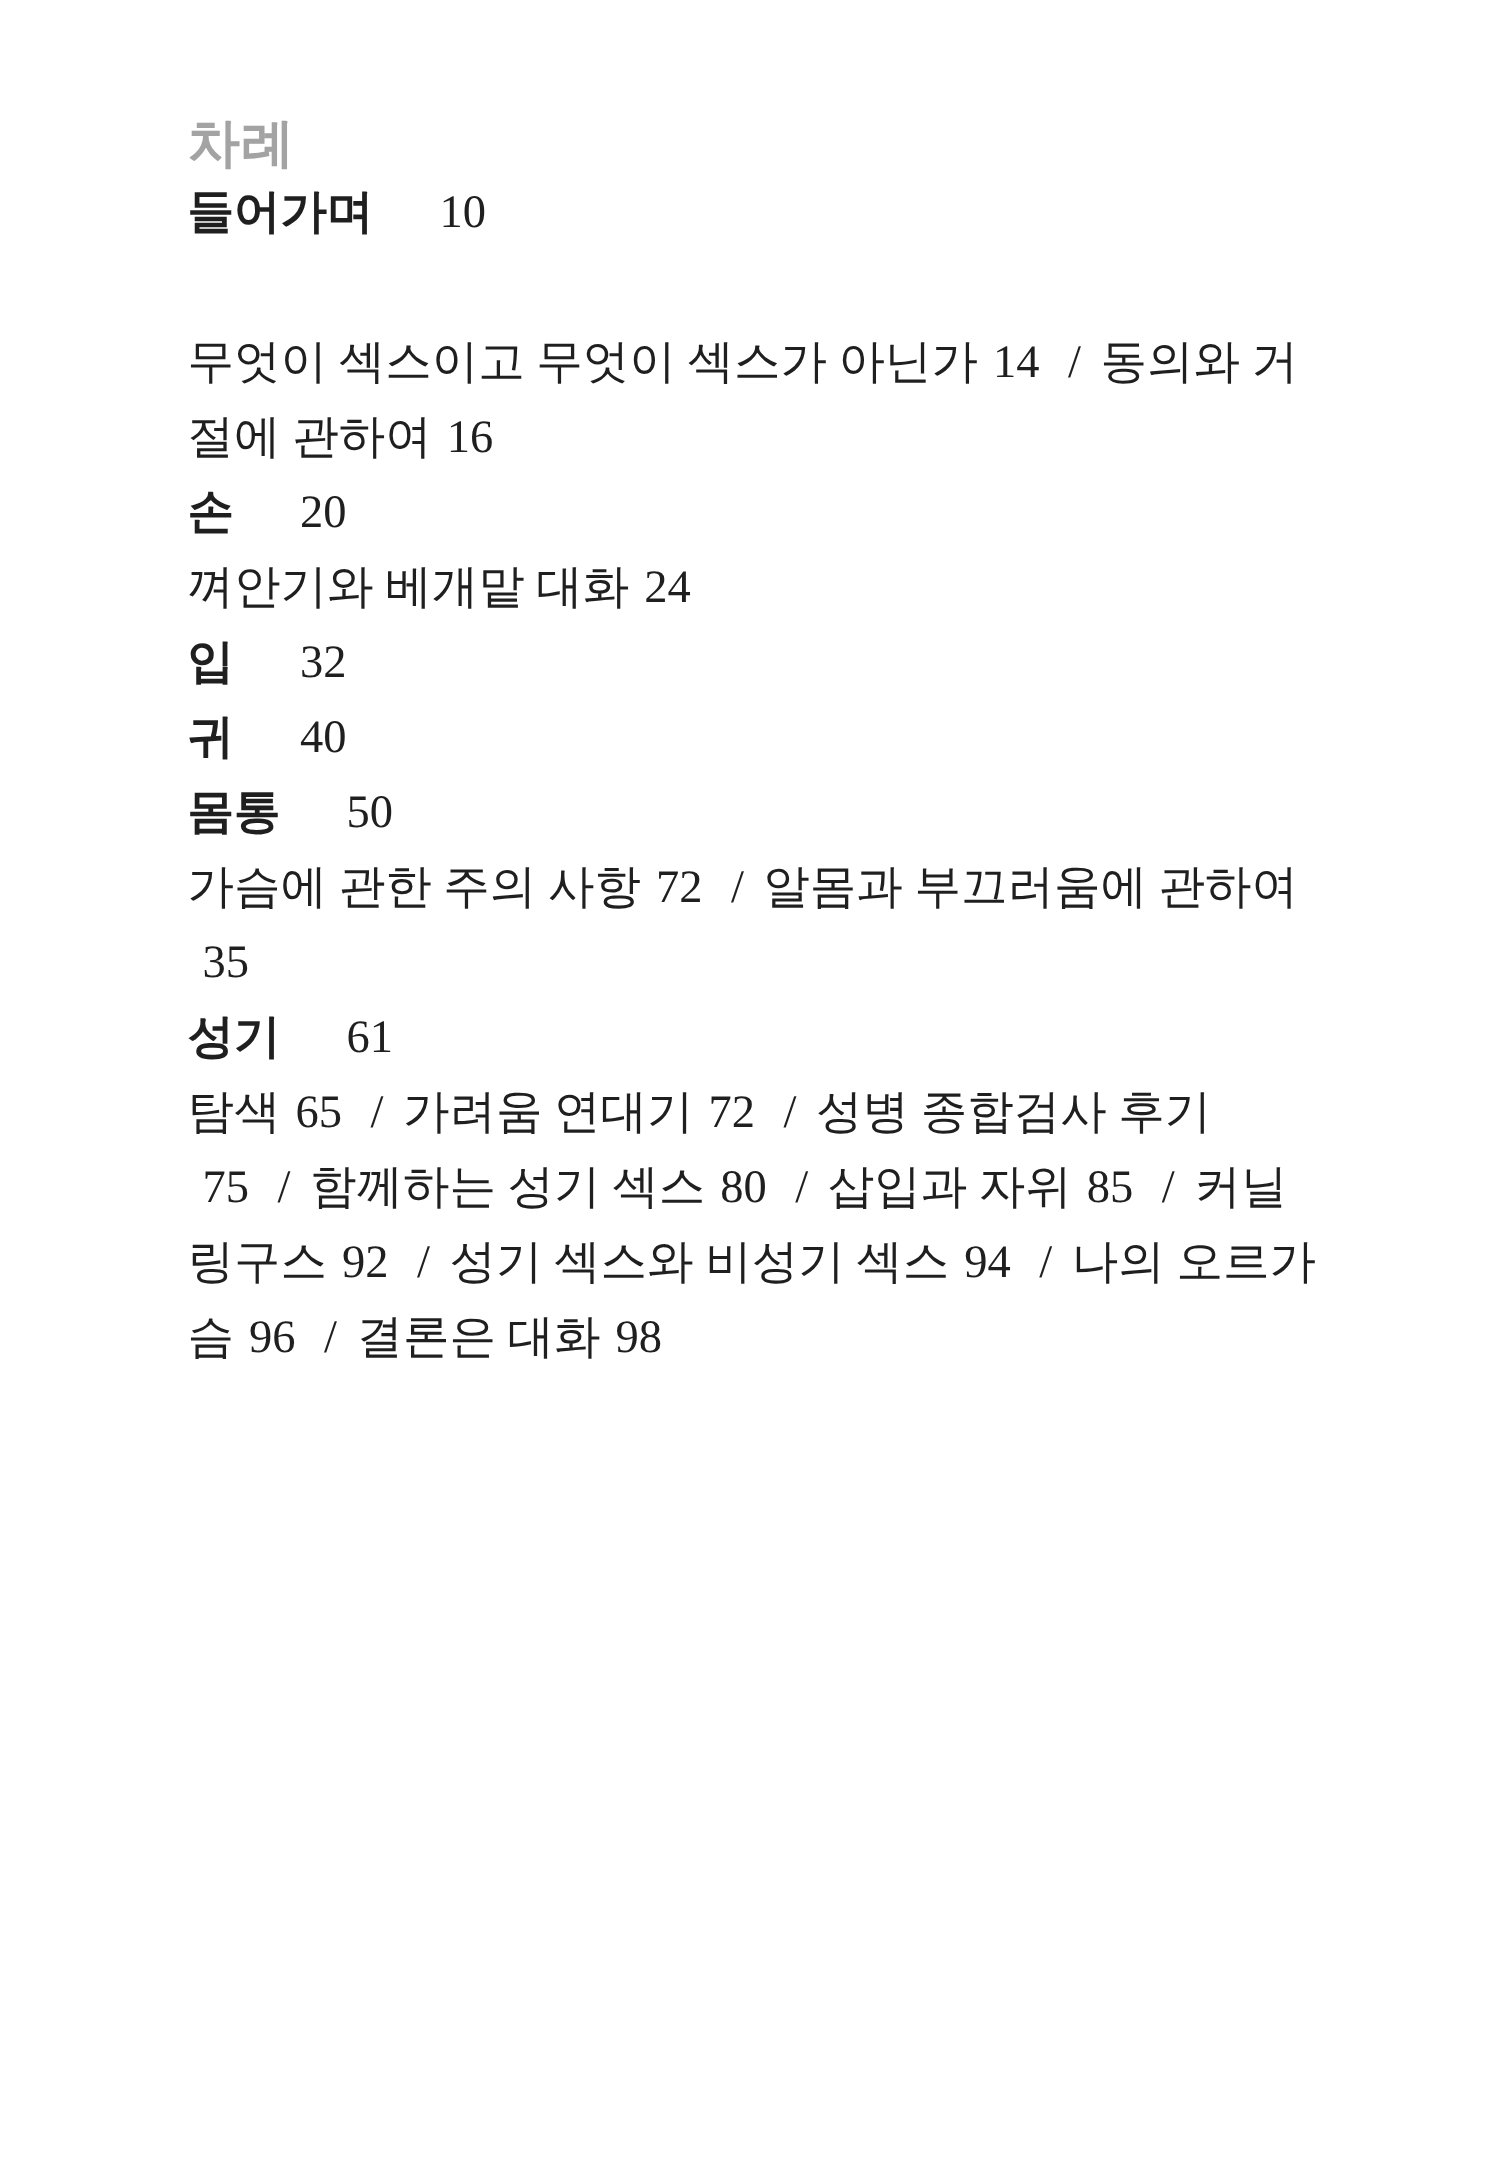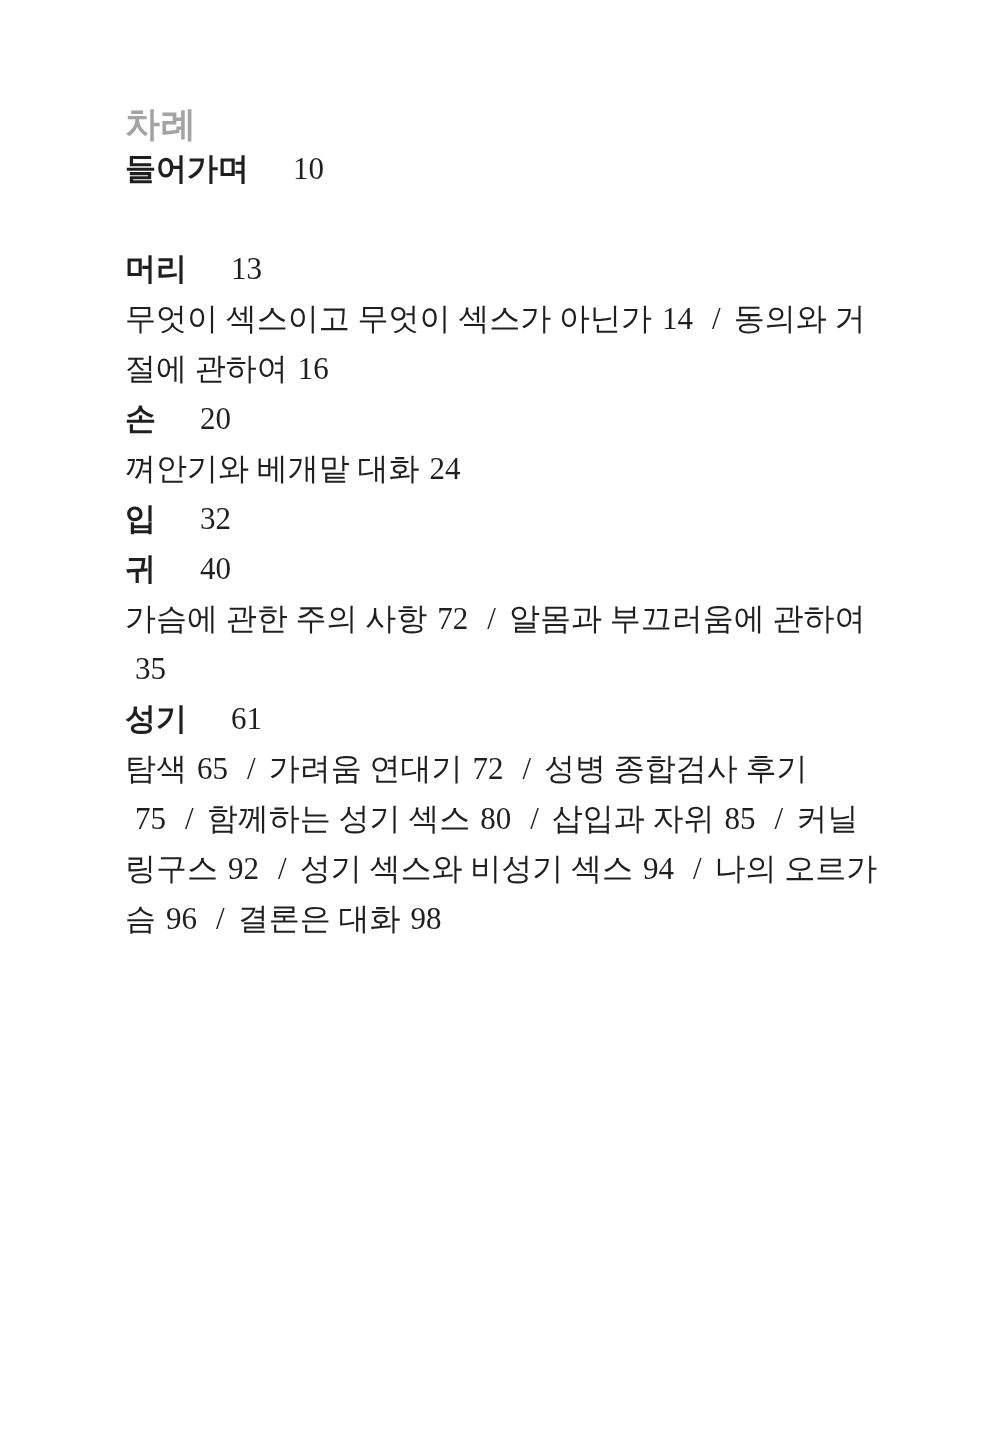--- a/index.html
+++ b/index.html
@@ -11,21 +11,21 @@
   html, body { margin: 0; padding: 0; }
   body {
     width: 1000px;
     height: 1450px;
     background: var(--bg-color);
     color: var(--text-color);
     font-family: "Liberation Serif", "DejaVu Serif", serif;
     overflow: hidden;
   }
   .page {
-    padding: 104px 110px 0 125px;
+    padding: 76px 110px 0 125px;
     width: 1000px;
     height: 1160px;
   }
   .page-title {
     margin: 0;
     font-family: "Liberation Sans", "DejaVu Sans", sans-serif;
     font-weight: 700;
     font-size: 35px;
     line-height: 40px;
     letter-spacing: 1px;
@@ -49,23 +49,20 @@
 <main class="page">
   <h1 class="page-title">차례</h1>
 
   <section class="toc">
     <div class="heading-row">
       <span class="h-label">들어가며</span><span class="h-page">10</span>
     </div>
 
     <div class="section-list" id="section-list">
   <div class="section">
-    <div class="heading-row">
-      <span class="h-label">머리</span><span class="h-page">13</span>
-    </div>
     <p class="subitems"><span class="sub-title">무엇이 섹스이고 무엇이 섹스가 아닌가</span><span class="sub-page">14</span><span class="sep">/</span><span class="sub-title">동의와 거절에 관하여</span><span class="sub-page">16</span></p>
   </div>
 
   <div class="section">
     <div class="heading-row">
       <span class="h-label">손</span><span class="h-page">20</span>
     </div>
     <p class="subitems"><span class="sub-title">껴안기와 베개맡 대화</span><span class="sub-page">24</span></p>
   </div>
 
@@ -76,20 +73,23 @@
 
   </div>
 
   <div class="section">
     <div class="heading-row">
       <span class="h-label">귀</span><span class="h-page">40</span>
     </div>
   </div>
 
   <div class="section">
+    <div class="heading-row">
+      <span class="h-label">몸통</span><span class="h-page">50</span>
+    </div>
     <p class="subitems"><span class="sub-title">가슴에 관한 주의 사항</span><span class="sub-page">72</span><span class="sep">/</span><span class="sub-title">알몸과 부끄러움에 관하여</span><span class="sub-page">35</span></p>
   </div>
 
   <div class="section">
     <div class="heading-row">
       <span class="h-label">성기</span><span class="h-page">61</span>
     </div>
     <p class="subitems"><span class="sub-title">탐색</span><span class="sub-page">65</span><span class="sep">/</span><span class="sub-title">가려움 연대기</span><span class="sub-page">72</span><span class="sep">/</span><span class="sub-title">성병 종합검사 후기</span><span class="sub-page">75</span><span class="sep">/</span><span class="sub-title">함께하는 성기 섹스</span><span class="sub-page">80</span><span class="sep">/</span><span class="sub-title">삽입과 자위</span><span class="sub-page">85</span><span class="sep">/</span><span class="sub-title">커닐링구스</span><span class="sub-page">92</span><span class="sep">/</span><span class="sub-title">성기 섹스와 비성기 섹스</span><span class="sub-page">94</span><span class="sep">/</span><span class="sub-title">나의 오르가슴</span><span class="sub-page">96</span><span class="sep">/</span><span class="sub-title">결론은 대화</span><span class="sub-page">98</span></p>
   </div>
 </div>

